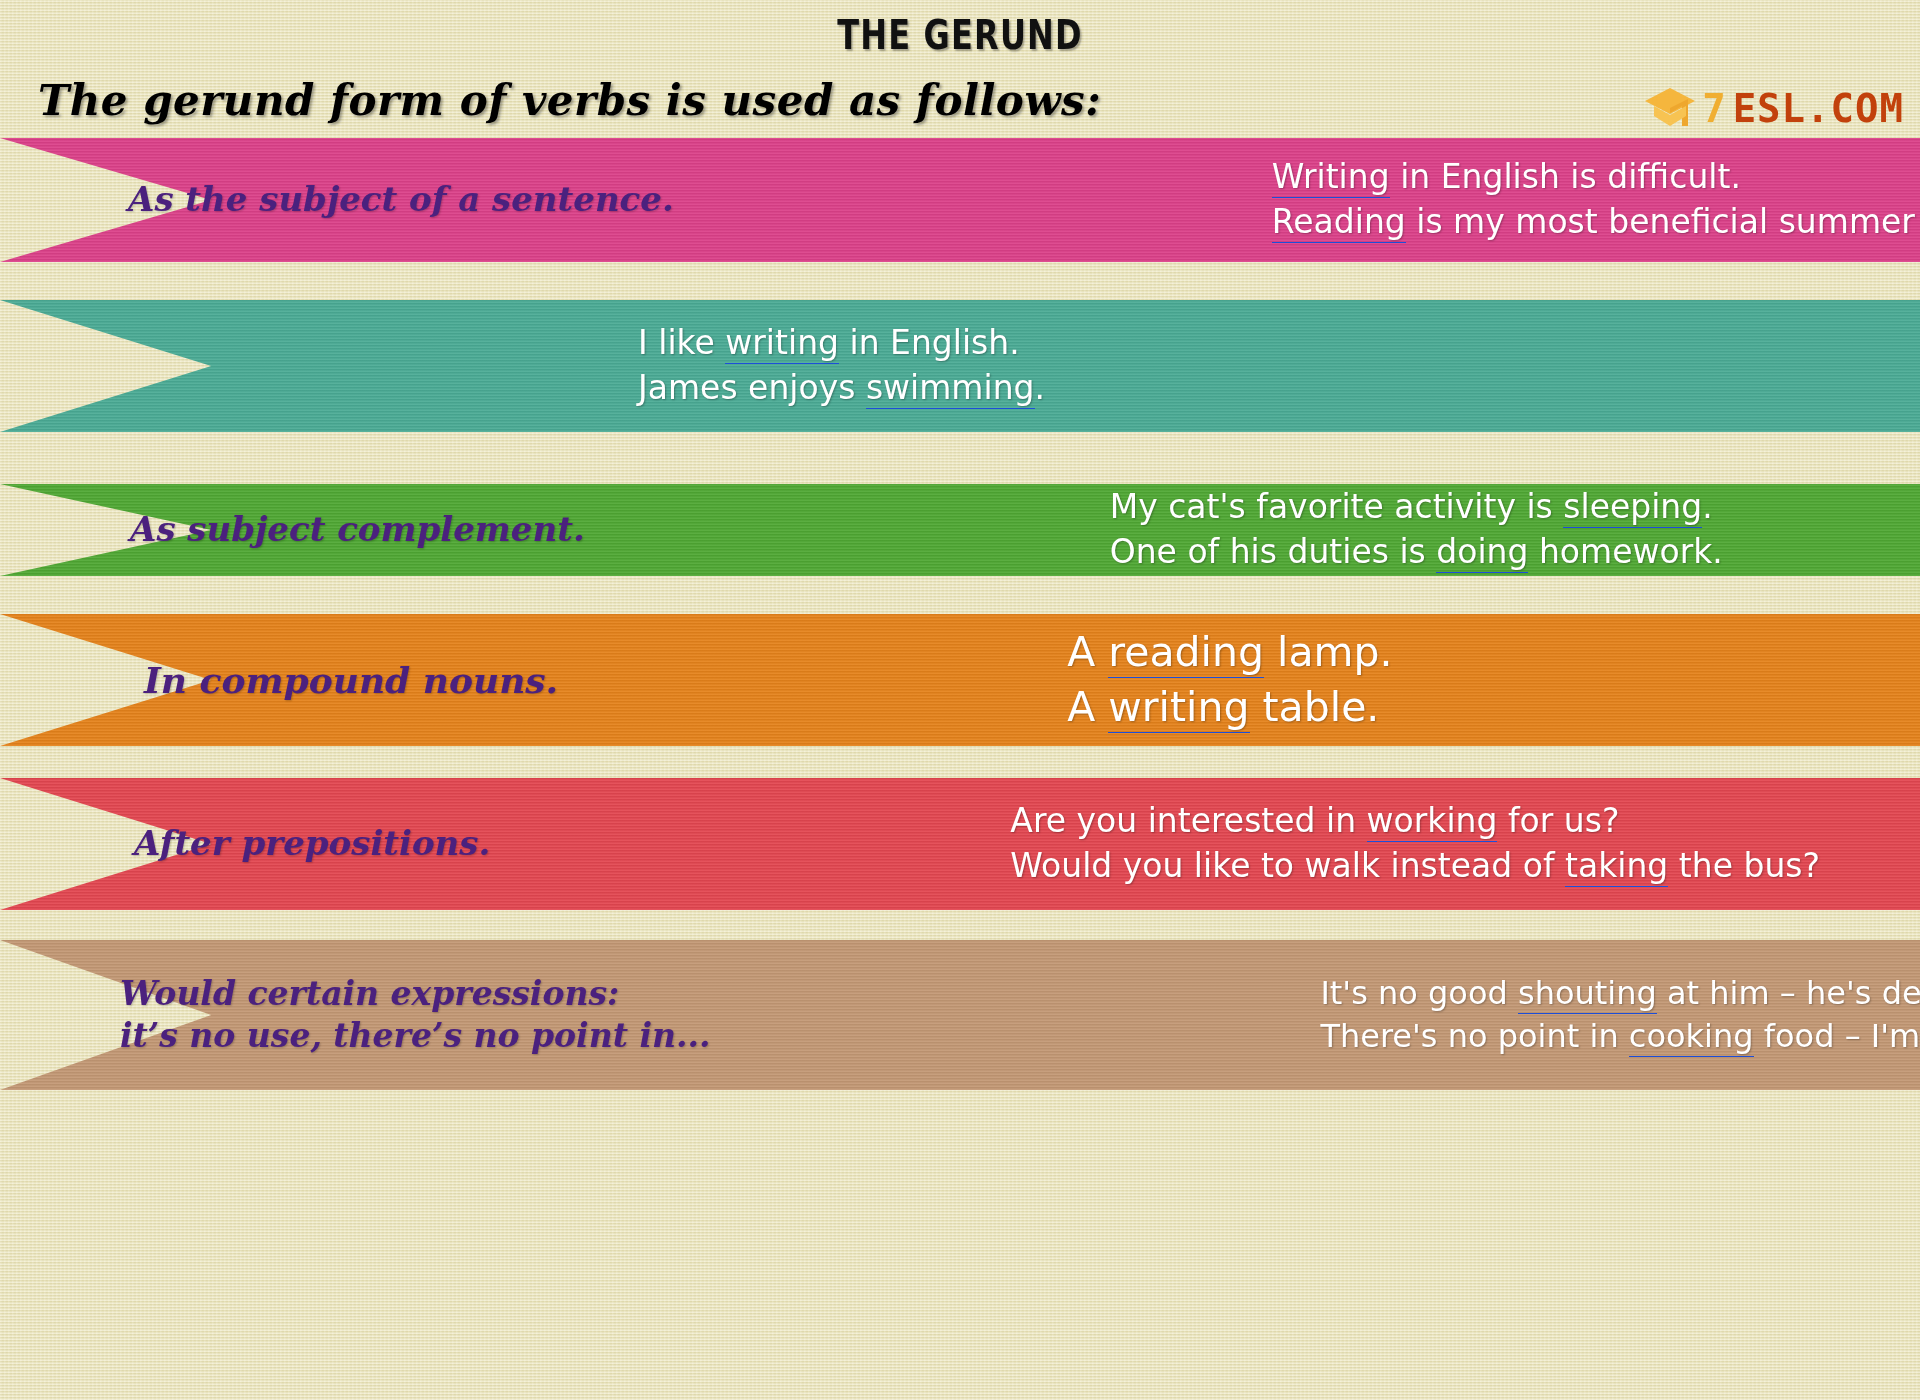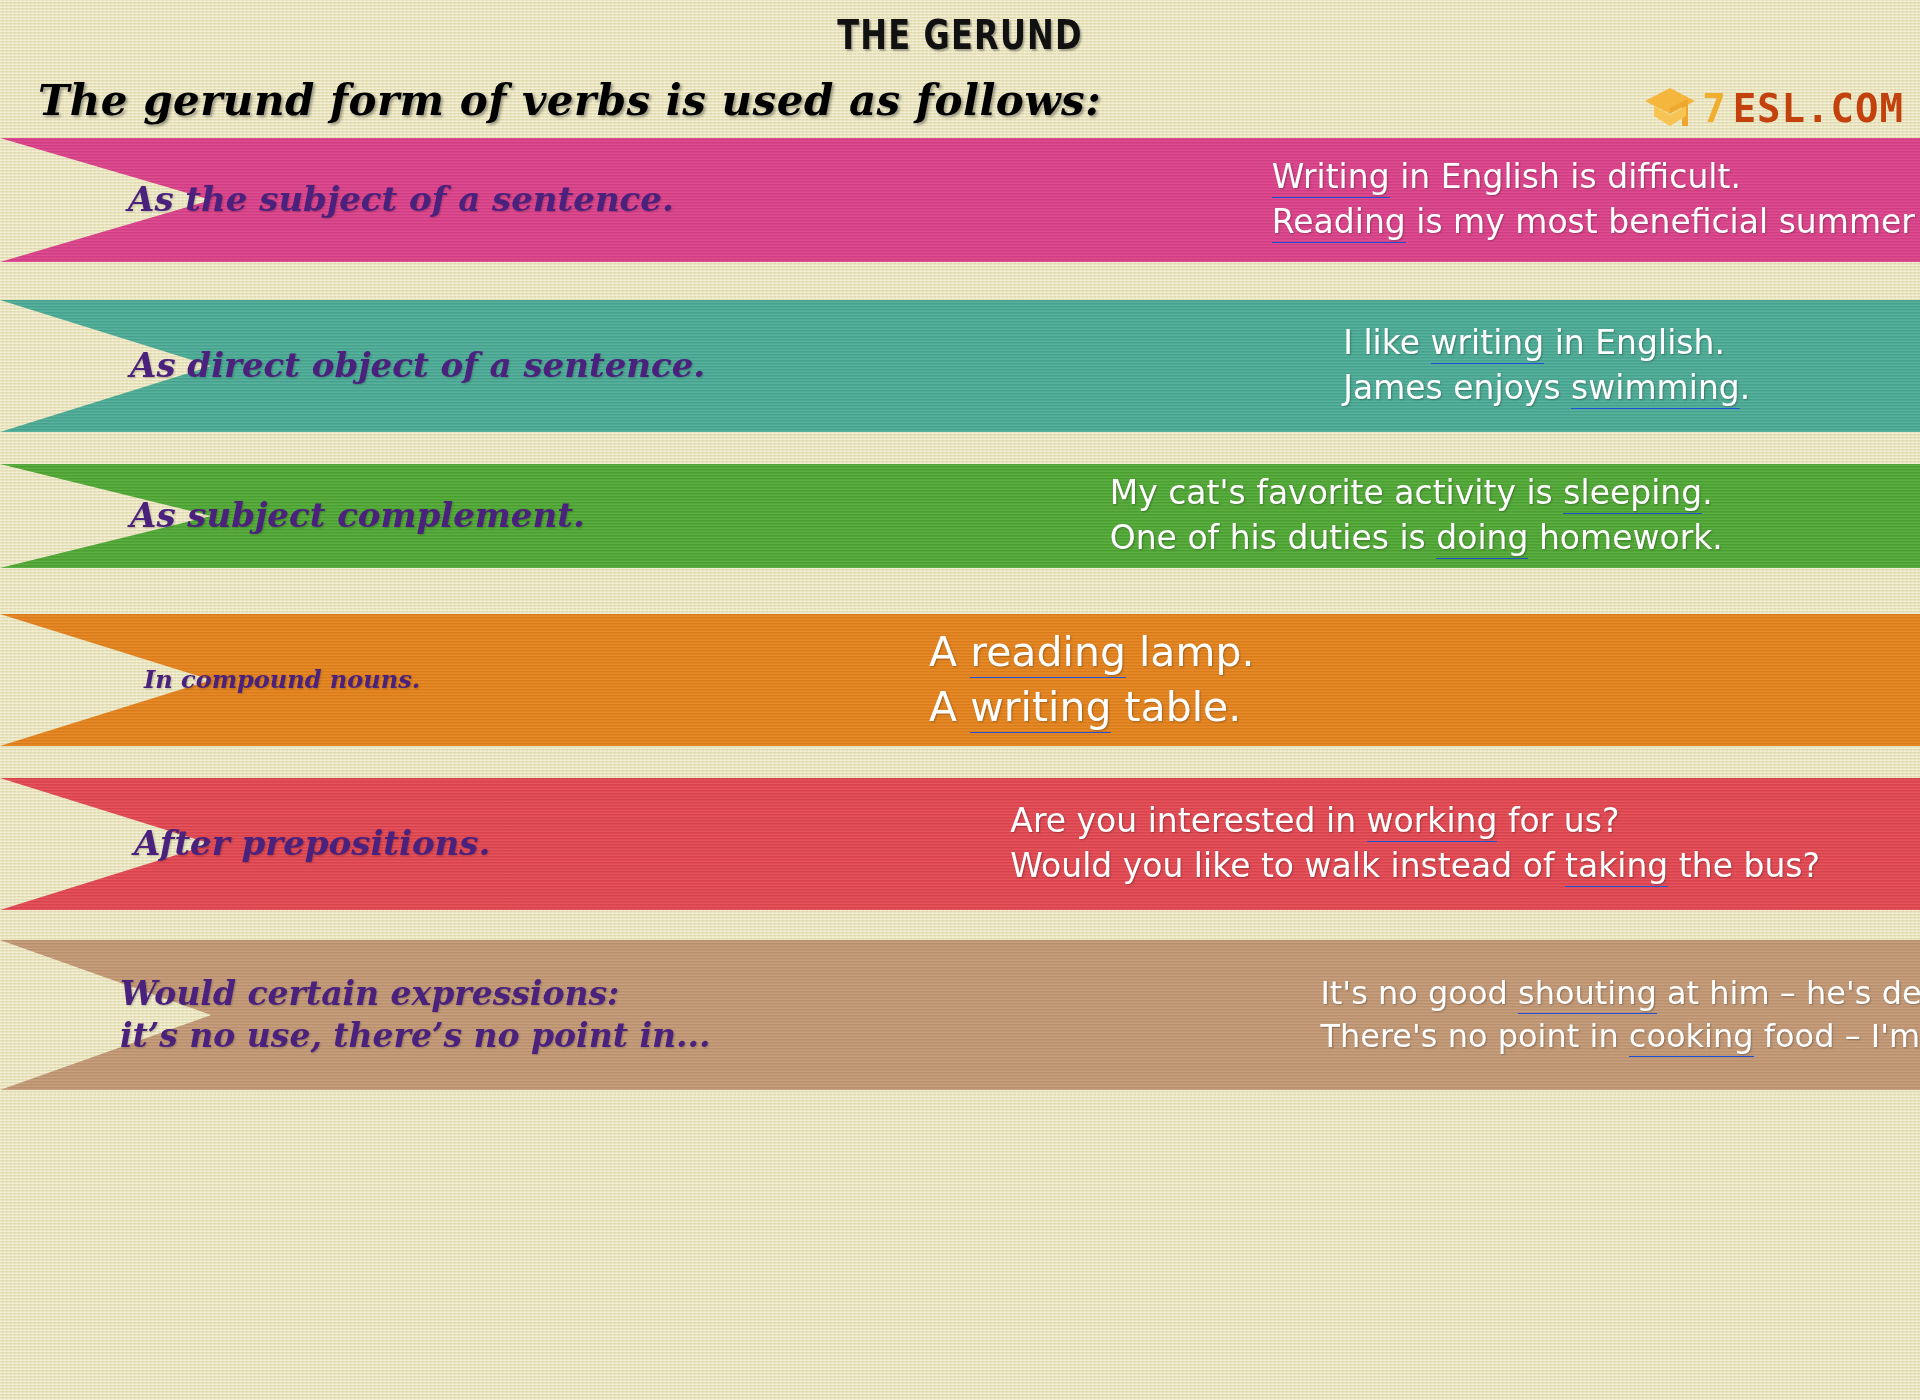--- a/index.html
+++ b/index.html
@@ -195,45 +195,42 @@
         </div>
         <div class="banner-examples" style="margin-left: 598px; font-size: 33px;">
           <div class="ex-line"><u>Writing</u><span> in English is difficult.</span></div>
           <div class="ex-line"><u>Reading</u><span> is my most beneficial summer activity.</span></div>
         </div>
       </div>
     </div>
     <div class="banner" id="banner-1" style="top: 300px; height: 132px;">
       <div class="banner-shape" style="background: rgb(74, 171, 149);"></div>
       <div class="banner-inner">
-        <div class="banner-label" style="margin-left: 130px; font-size: 34px;">
-          <div>As direct object of a sentence.</div>
-        </div>
         <div class="banner-examples" style="margin-left: 638px; font-size: 33px;">
           <div class="ex-line"><span>I like </span><u>writing</u><span> in English.</span></div>
           <div class="ex-line"><span>James enjoys </span><u>swimming</u><span>.</span></div>
         </div>
       </div>
     </div>
-    <div class="banner" id="banner-2" style="top: 464px; height: 104px;">
+    <div class="banner" id="banner-2" style="top: 484px; height: 92px;">
       <div class="banner-shape" style="background: rgb(79, 168, 51);"></div>
       <div class="banner-inner">
         <div class="banner-label" style="margin-left: 130px; font-size: 34px;">
           <div>As subject complement.</div>
         </div>
         <div class="banner-examples" style="margin-left: 525px; font-size: 33px;">
           <div class="ex-line"><span>My cat's favorite activity is </span><u>sleeping</u><span>.</span></div>
           <div class="ex-line"><span>One of his duties is </span><u>doing</u><span> homework.</span></div>
         </div>
       </div>
     </div>
     <div class="banner" id="banner-3" style="top: 614px; height: 132px;">
       <div class="banner-shape" style="background: rgb(229, 130, 26);"></div>
       <div class="banner-inner">
-        <div class="banner-label" style="margin-left: 144px; font-size: 24px;">
+        <div class="banner-label" style="margin-left: 144px; font-size: 36px;">
           <div>In compound nouns.</div>
         </div>
         <div class="banner-examples" style="margin-left: 509px; font-size: 41px;">
           <div class="ex-line"><span>A </span><u>reading</u><span> lamp.</span></div>
           <div class="ex-line"><span>A </span><u>writing</u><span> table.</span></div>
         </div>
       </div>
     </div>
     <div class="banner" id="banner-4" style="top: 778px; height: 132px;">
       <div class="banner-shape" style="background: rgb(227, 70, 80);"></div>

